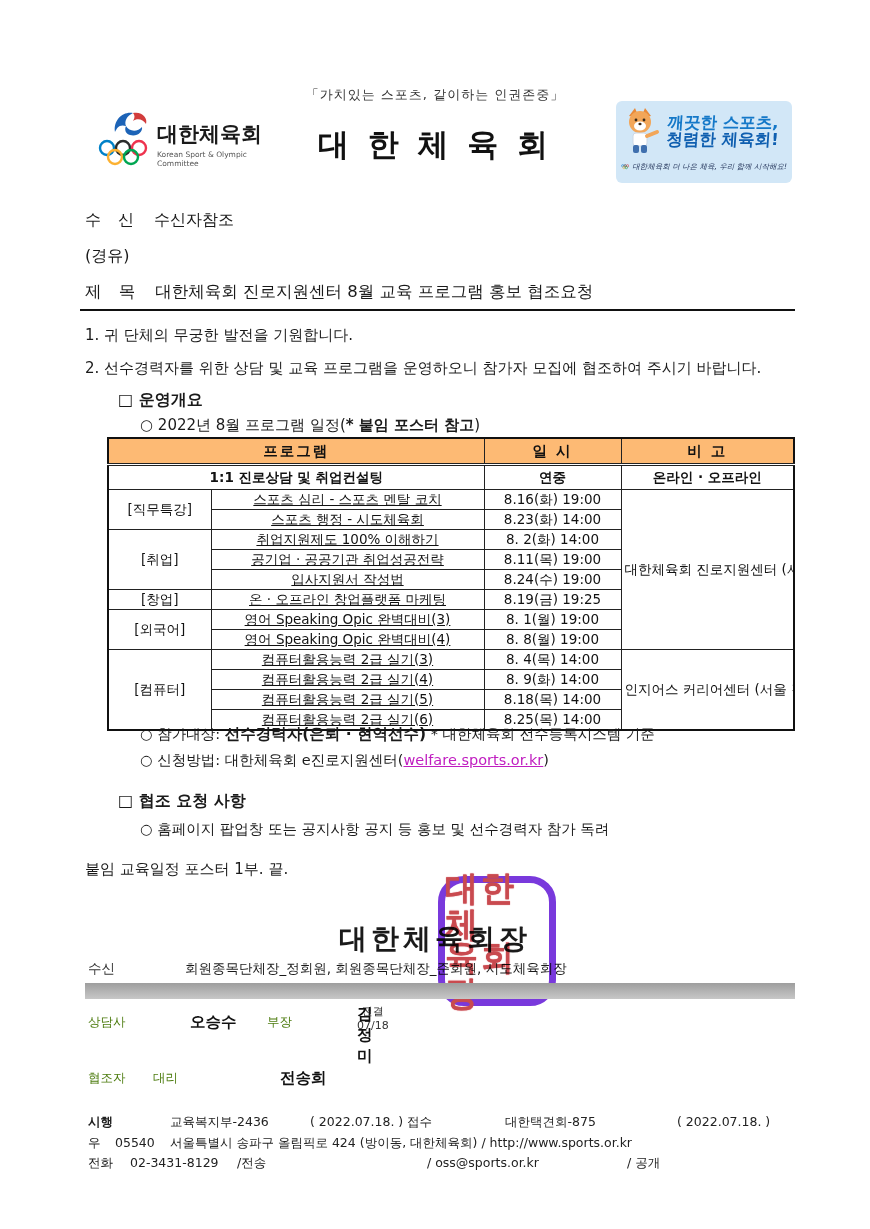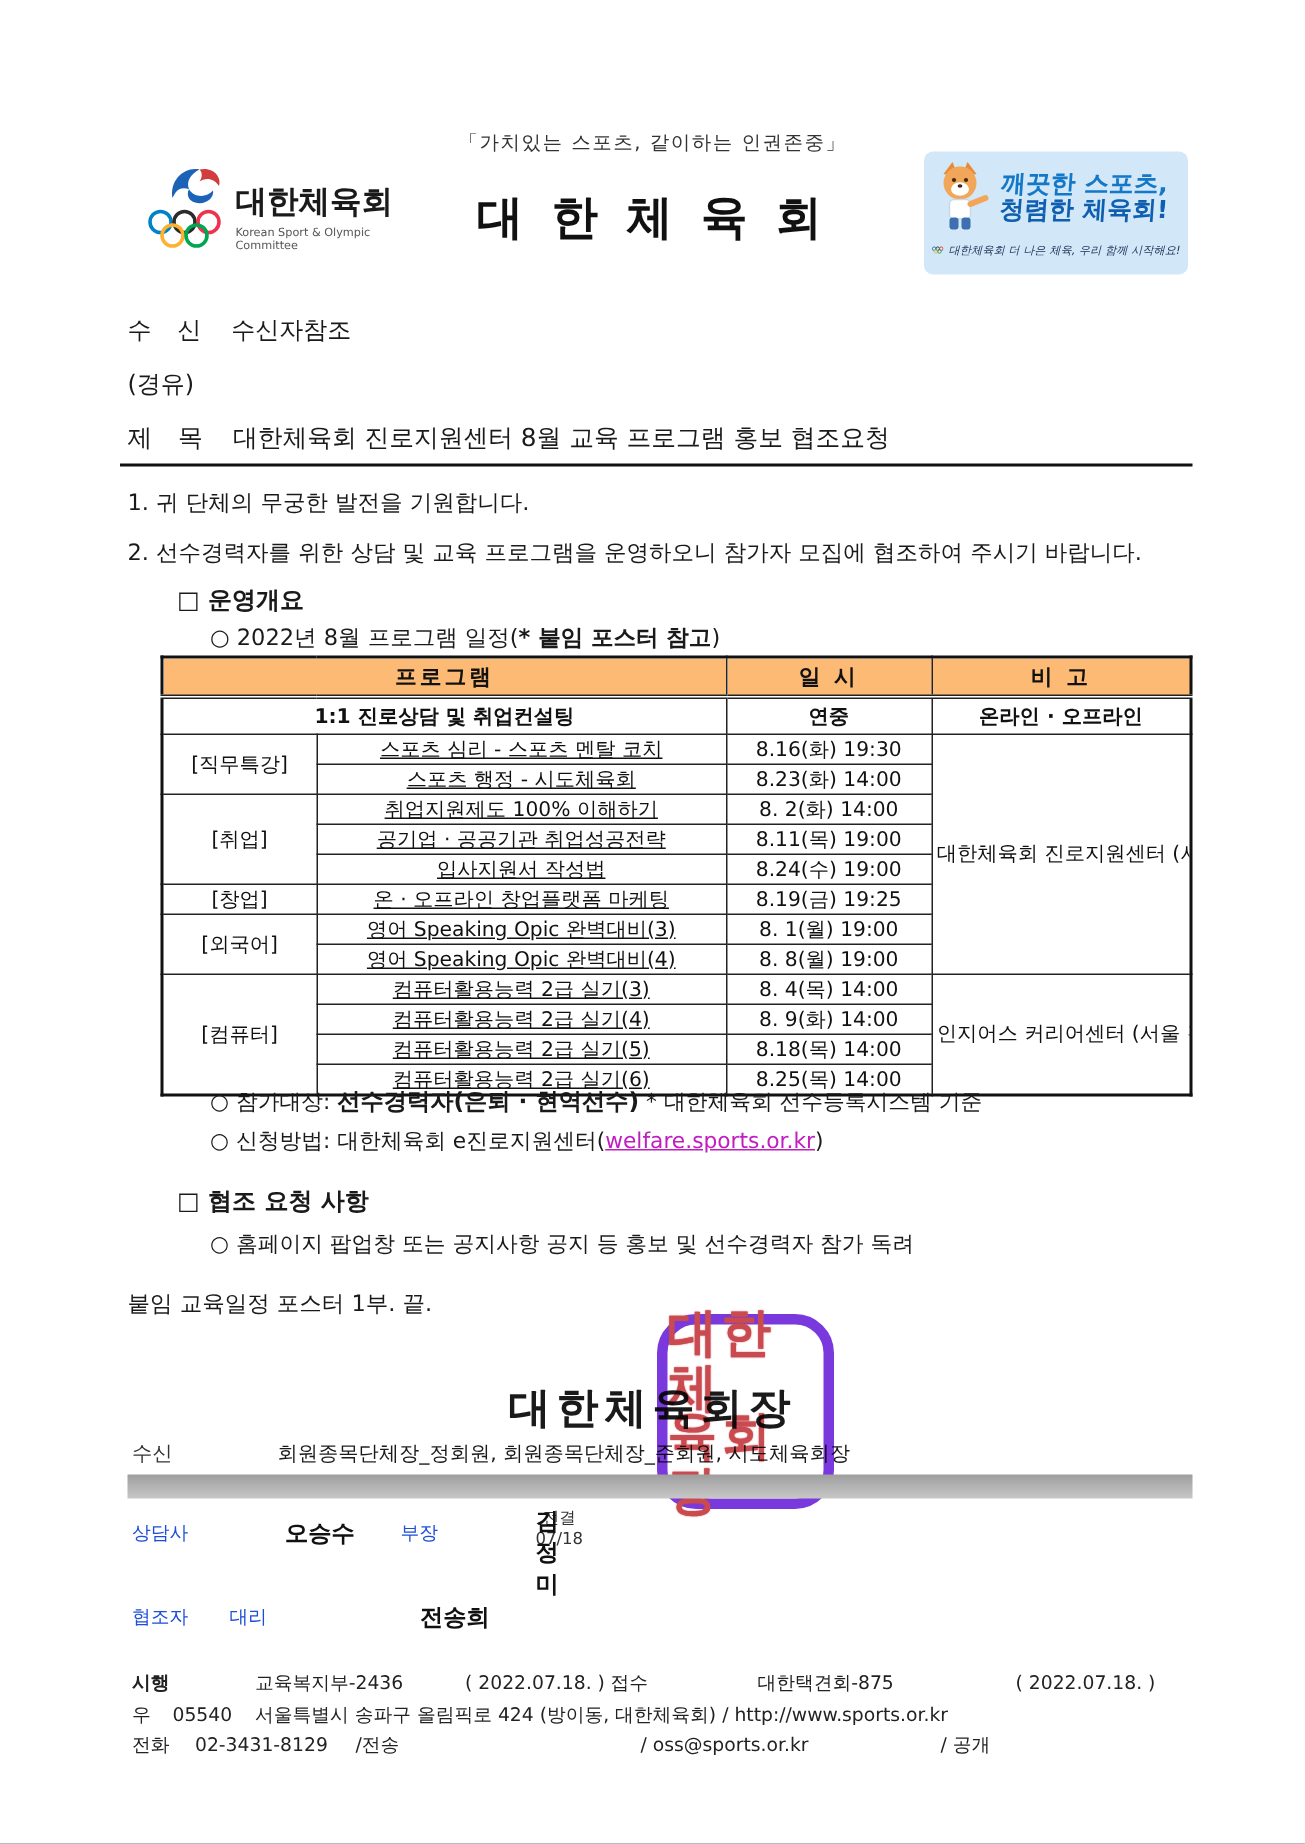--- a/index.html
+++ b/index.html
@@ -56,21 +56,21 @@
   .stamp{left:438px;top:876px;width:118px;height:130px;border:7px solid #6d28d9;border-radius:26px;box-sizing:border-box;
          display:flex;flex-direction:column;justify-content:center;align-items:center;z-index:3;mix-blend-mode:multiply;opacity:.92;}
   .stamp-row{font-size:33px;font-weight:bold;color:#c53a40;letter-spacing:3px;line-height:1.05;transform:scaleY(1.05);text-shadow:0 0 1px #c53a40;}
   .recips{left:88px;top:960px;font-size:13.5px;z-index:1;}
   .recips .lab{margin-right:70px;color:#333;}
   .graybar{left:85px;top:983px;width:710px;height:16px;background:linear-gradient(#9e9e9e,#c7c7c7);z-index:4;}
   
   .appr1{left:85px;top:1008px;width:600px;height:40px;}
   .appr2{left:85px;top:1068px;width:600px;height:24px;}
   .appr1 span,.appr2 span{position:absolute;}
-  .role{font-size:12.5px;color:#1d4ed8;top:6px;}
+  .role{font-size:12.5px;color:#4d7c0f;top:6px;}
   .pname{font-size:15.5px;font-weight:bold;color:#111;top:4px;}
   .decis{left:272px;top:-4px;text-align:center;}
   .decis .d1{display:block;font-size:11px;color:#333;}
   .decis .d2{display:block;font-size:15.5px;font-weight:bold;color:#111;}
   
   .fline{left:85px;width:780px;height:18px;font-size:12.5px;color:#222;}
   .fline span{position:absolute;top:0;white-space:nowrap;}
   .f-sihaeng{left:3px;font-weight:bold;} .f-doc1{left:85px;} .f-date1{left:225px;} .f-jeopsu{left:322px;} .f-doc2{left:420px;} .f-date2{left:592px;}
   .f-woo{left:3px;} .f-zip{left:30px;} .f-addr{left:85px;}
   .f-tel-lab{left:3px;} .f-tel{left:45px;} .f-fax{left:152px;} .f-mail{left:342px;} .f-open{left:542px;}
@@ -165,21 +165,21 @@
         <th>비 고</th>
       </tr>
       <tr class="consult">
         <td colspan="2">1:1 진로상담 및 취업컨설팅</td>
         <td>연중</td>
         <td>온라인 · 오프라인</td>
       </tr>
       <tr class="body-row">
         <td class="cat" rowspan="2">[직무특강]</td>
         <td class="prog">스포츠 심리 - 스포츠 멘탈 코치</td>
-        <td class="dt">8.16(화) 19:30</td>
+        <td class="dt">8.16(화) 19:00</td>
         <td class="note-cell" rowspan="8">대한체육회 진로지원센터
 (서울 송파구)
 
 ※ 실시간 온라인 수강
 (Zoom) 가능</td>
       </tr>
       <tr class="body-row">
         <td class="prog">스포츠 행정 - 시도체육회</td>
         <td class="dt">8.23(화) 14:00</td>
       </tr>

